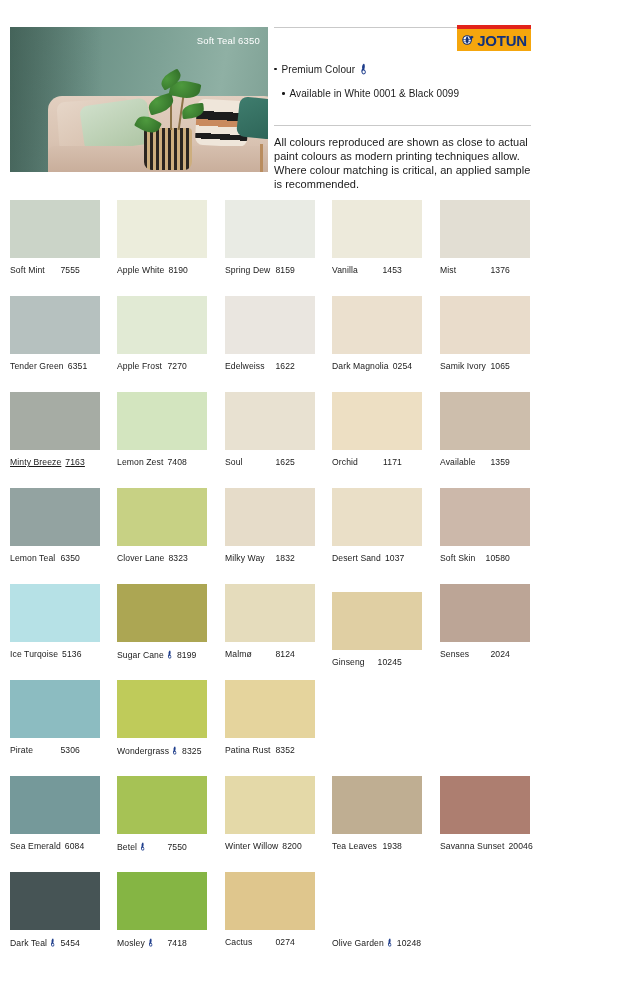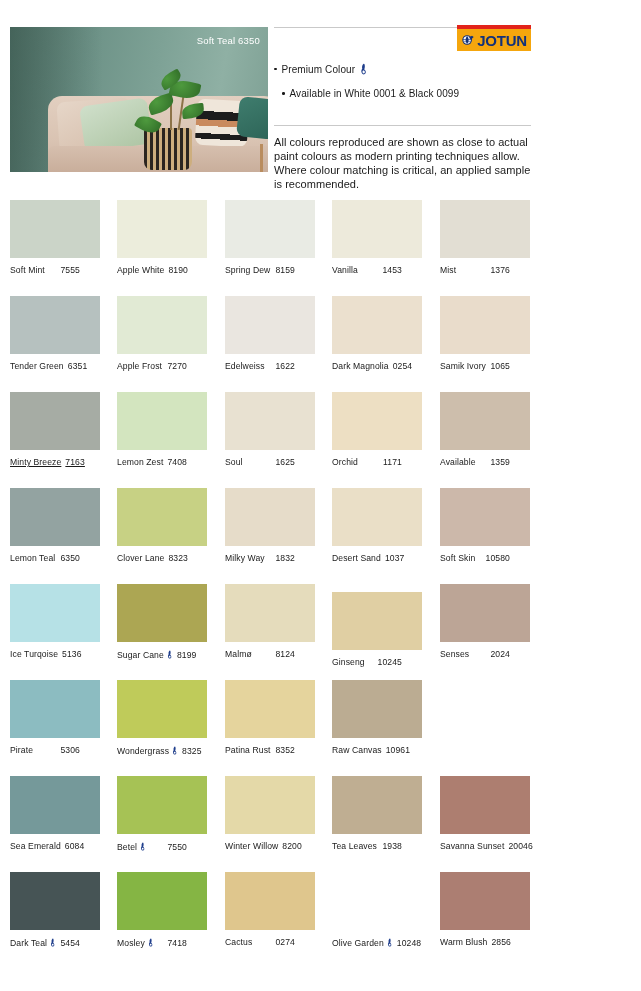--- a/index.html
+++ b/index.html
@@ -592,29 +592,20 @@
       </div>
       <div class="swatch-cell" style="left: 215px;">
         <div class="swatch-chip" style="background: rgb(229, 212, 157);"></div>
         <div class="swatch-label">
           <span class="swatch-name-wrap">
             <span>Patina Rust</span>
           </span>
           <span class="swatch-code">8352</span>
         </div>
       </div>
-      <div class="swatch-cell" style="left: 322px;">
-        <div class="swatch-chip" style="background: rgb(187, 172, 146);"></div>
-        <div class="swatch-label">
-          <span class="swatch-name-wrap">
-            <span>Raw Canvas</span>
-          </span>
-          <span class="swatch-code">10961</span>
-        </div>
-      </div>
     </div>
     <div class="grid-row">
       <div class="swatch-cell" style="left: 0px;">
         <div class="swatch-chip" style="background: rgb(117, 153, 154);"></div>
         <div class="swatch-label">
           <span class="swatch-name-wrap">
             <span>Sea Emerald</span>
           </span>
           <span class="swatch-code">6084</span>
         </div>
@@ -702,23 +693,14 @@
           <span class="swatch-name-wrap">
             <span>Olive Garden</span>
             <svg class="label-glyph" viewBox="0 0 12 18">
               <path d="M5.4 1 C3.2 2.6 2.6 6 3.4 8.6 C2.2 9.8 1.6 12 2.4 14.4 C3 16.4 4.6 17.4 6.2 17 C8 16.6 9 14.8 8.6 12.8 C8.3 11.3 7.4 10.2 6.4 9.6 C7.4 7.4 7.6 4 6.6 1.6 Z" fill="#1F3E8C"></path>
               <path d="M4.6 11.4 C5.8 11.1 7 11.9 7.3 13.2 C7.5 14.3 6.9 15.4 5.9 15.6 C4.9 15.8 4 15 3.8 13.9 C3.6 12.8 4 11.6 4.6 11.4 Z" fill="#ffffff"></path>
             </svg>
           </span>
           <span class="swatch-code">10248</span>
         </div>
       </div>
-      <div class="swatch-cell" style="left: 430px;">
-        <div class="swatch-chip" style="background: rgb(172, 126, 114);"></div>
-        <div class="swatch-label">
-          <span class="swatch-name-wrap">
-            <span>Warm Blush</span>
-          </span>
-          <span class="swatch-code">2856</span>
-        </div>
-      </div>
     </div>
   </div>
 
 </body></html>

